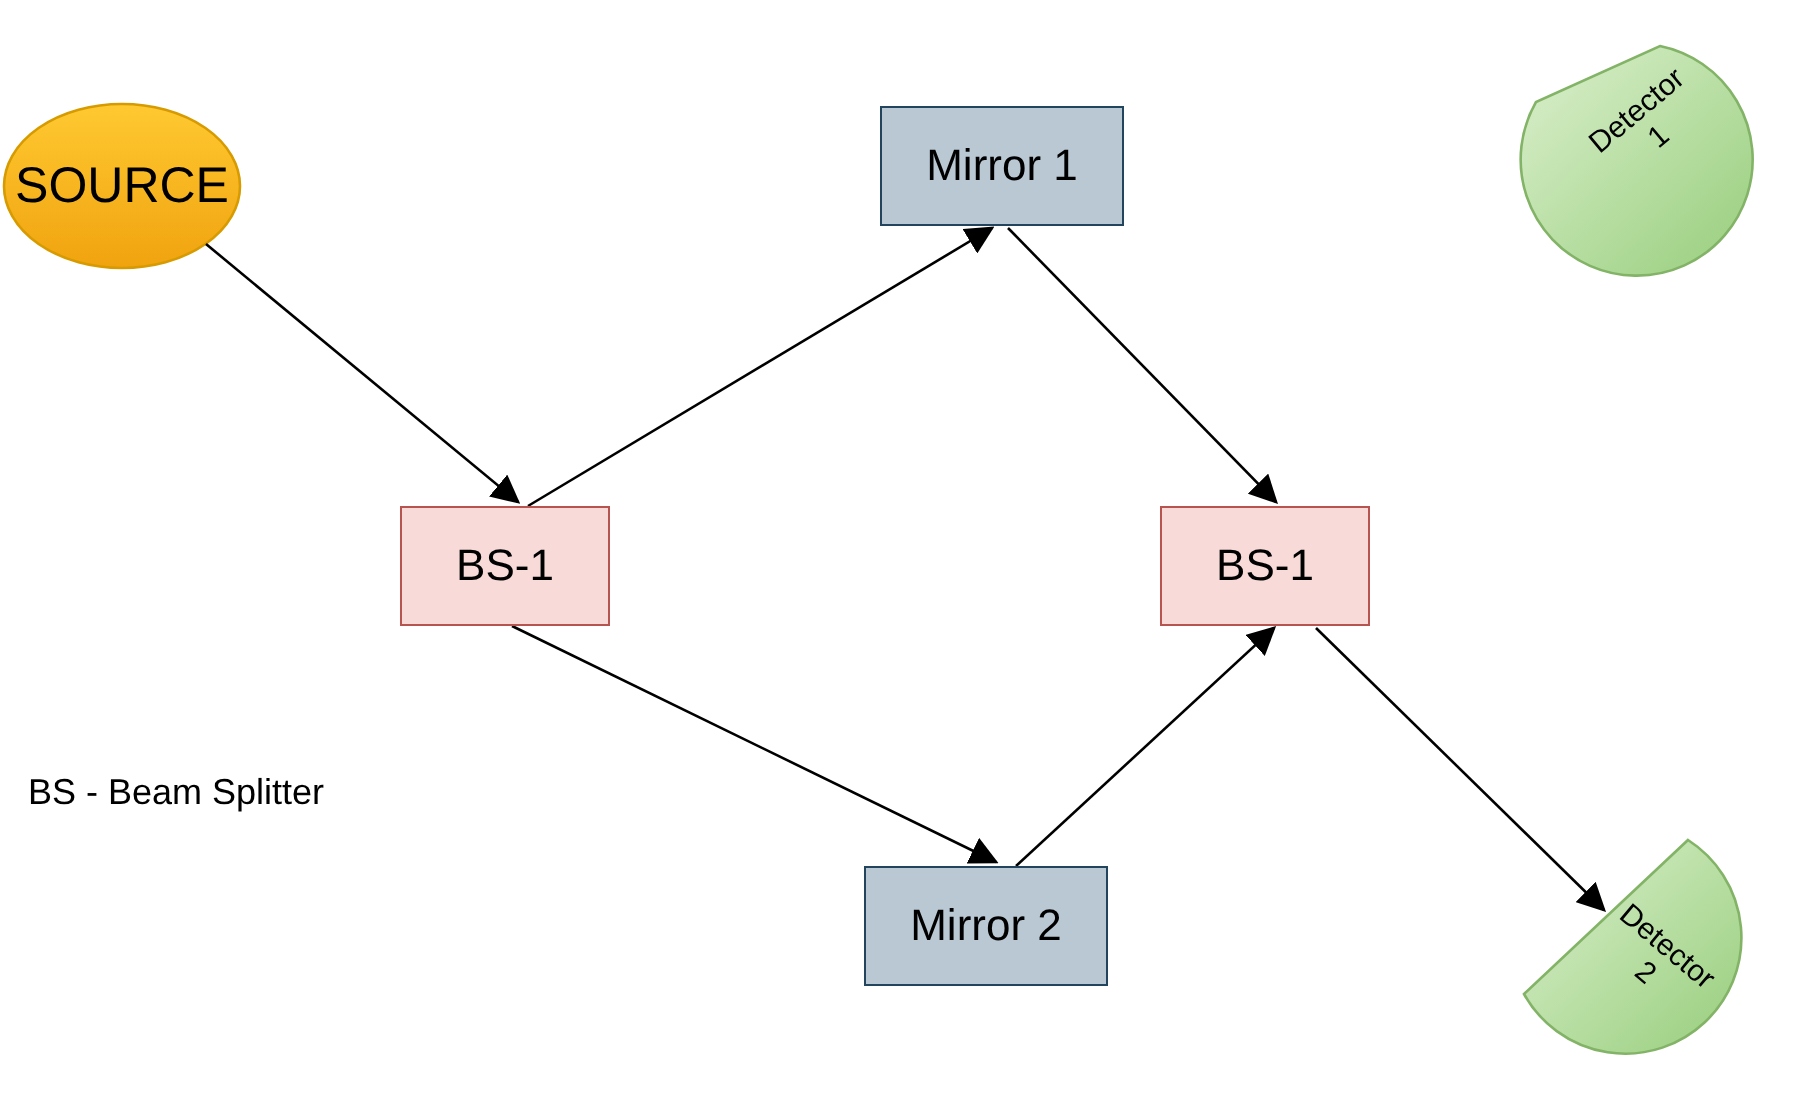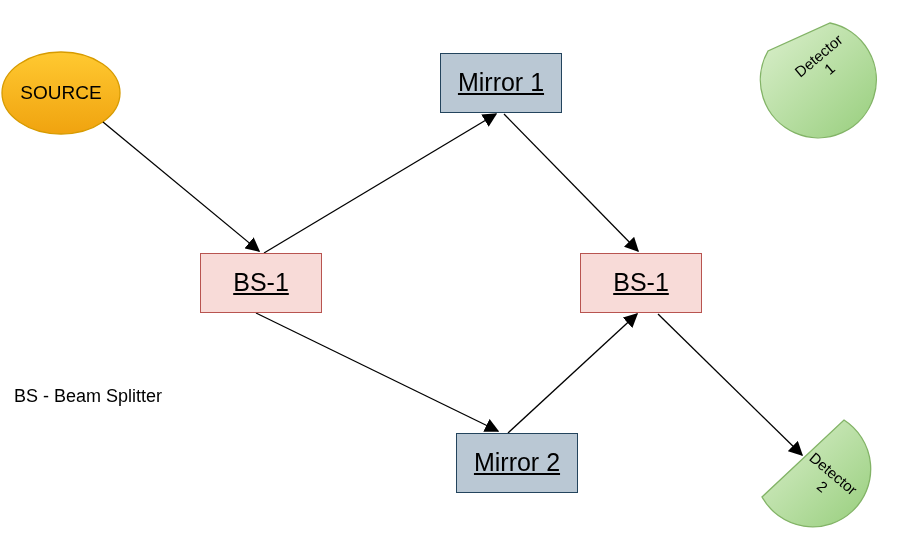--- a/index.html
+++ b/index.html
@@ -12,39 +12,38 @@
     color: #000;
     overflow: hidden;
   }
   #wires { position: absolute; left: 0; top: 0; width: 898px; height: 552px; }
   .node {
     position: absolute;
     box-sizing: border-box;
     display: flex;
     align-items: center;
     justify-content: center;
-    font-size: 25px;
+    font-size: 22px;
     line-height: 1.1;
     text-align: center;
     white-space: nowrap;
-    text-decoration: underline;
   }
   .mirror {
     width: 122px; height: 60px;
     background: #bac8d4;
     border: 1.6px solid #23445d;
   }
   .bs {
-    width: 122px; height: 60px;
+    width: 105px; height: 60px;
     background: #f8dbd8;
     border: 1.6px solid #b85450;
   }
   .shape-label { position: absolute; display: flex; flex-direction: column;
     align-items: center; justify-content: center; text-align: center;
-    font-size: 19px; line-height: 1.15; pointer-events: none; }
+    font-size: 25px; line-height: 1.15; pointer-events: none; }
   .detector-label { font-size: 15px; }
   .rot-ccw { transform: rotate(-40deg); }
   .rot-cw  { transform: rotate(40deg); }
   .caption {
     position: absolute;
     left: 14px; top: 386px;
     font-size: 18px;
   }
 </style>
 </head>
@@ -84,21 +83,21 @@
   </svg>
 
   <div class="shape-label" style="left:1px; top:83px; width:120px; height:20px;">
     <span>SOURCE</span>
   </div>
 
   <div class="node mirror" style="left:440px; top:53px;">
     <span>Mirror 1</span>
   </div>
 
-  <div class="node mirror" style="left:456px; top:433px;">
+  <div class="node mirror" style="left:432px; top:433px;">
     <span>Mirror 2</span>
   </div>
 
   <div class="node bs" style="left:200px; top:253px;">
     <span>BS-1</span>
   </div>
 
   <div class="node bs" style="left:580px; top:253px;">
     <span>BS-1</span>
   </div>

